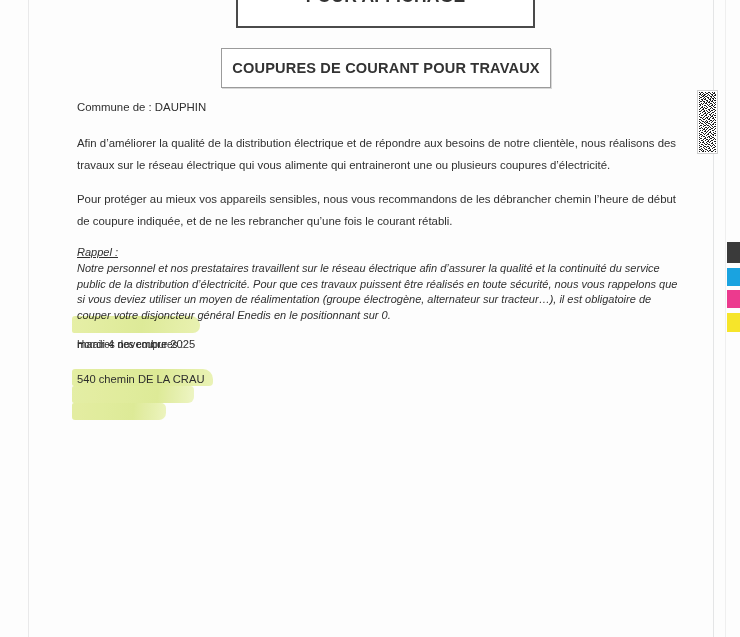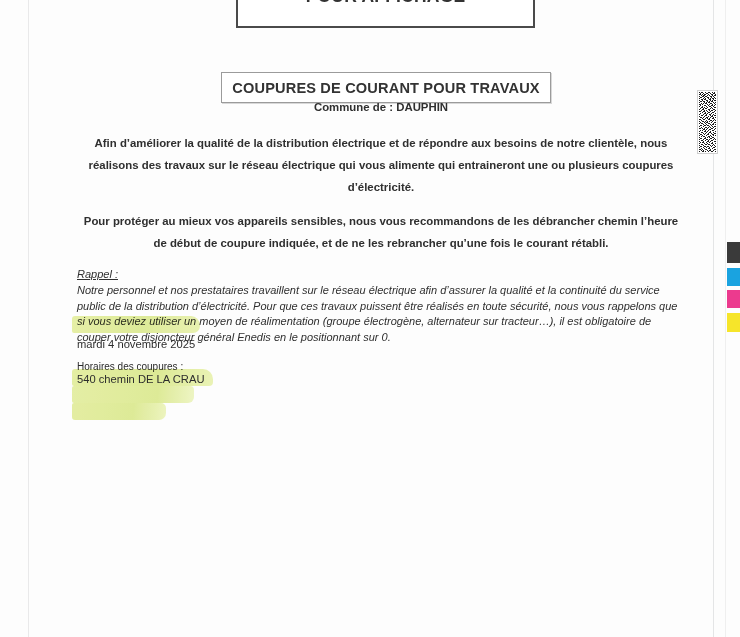--- a/index.html
+++ b/index.html
@@ -70,46 +70,44 @@
     font-size: 17.5px;
     font-weight: bold;
     letter-spacing: .2px;
     color: #333;
     transform: translateY(-6px);
   }
   #box-coupures {
     left: 221px;
     top: 48px;
     width: 330px;
-    height: 31px;
+    height: 40px;
     border: 1px solid #9b9b9b;
     box-shadow: 1px 1px 0 #d8d8d8;
-    margin-top: 24px;
   }
   #box-coupures .hdr-text {
     font-size: 14.6px;
     font-weight: bold;
     letter-spacing: .15px;
     color: #333;
   }
 
   
   .body-wrap {
     position: absolute;
     left: 77px;
     top: 96px;
     width: 608px;
   }
   .para {
     font-size: 11.4px;
     line-height: 22px;
     color: #2f2f2f;
     margin: 0 0 11px 0;
-    text-align: center;
-    font-weight: bold;
+    text-align: left;
   }
   .para.commune { margin-bottom: 14px; }
   .para.tight   { margin-bottom: 12px; }
 
   .rappel-block {
     margin-top: 4px;
     margin-bottom: 12px;
   }
   .rappel-title {
     font-size: 11px;

